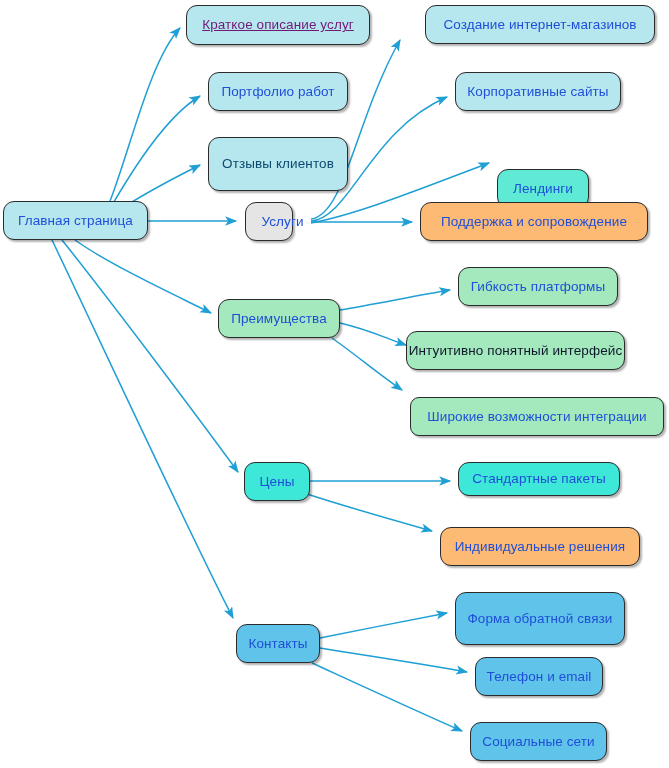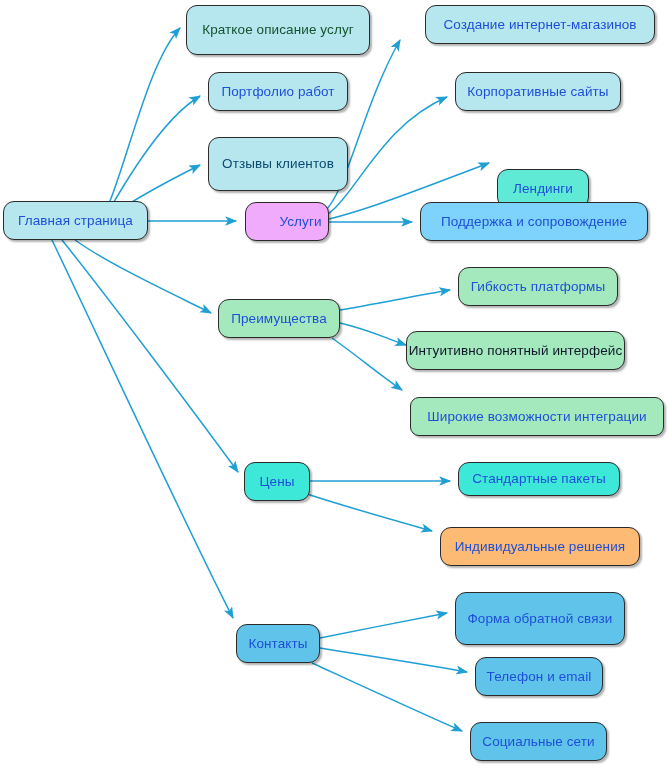--- a/index.html
+++ b/index.html
@@ -77,42 +77,42 @@
         <path d="M 307,494 C 350,508 400,522 432,531" fill="none" stroke="#1f9fd4" stroke-width="1.5" marker-end="url(#arrow)"></path>
         <path d="M 320,638 C 360,630 410,620 447,613" fill="none" stroke="#1f9fd4" stroke-width="1.5" marker-end="url(#arrow)"></path>
         <path d="M 320,648 C 370,656 430,665 467,672" fill="none" stroke="#1f9fd4" stroke-width="1.5" marker-end="url(#arrow)"></path>
         <path d="M 312,663 C 360,685 425,715 462,731" fill="none" stroke="#1f9fd4" stroke-width="1.5" marker-end="url(#arrow)"></path>
       </g>
   </svg>
   <div id="nodes-group">
       <div class="node" style="left: 3px; top: 201px; width: 145px; height: 39px; background: rgb(182, 231, 239); border-color: rgb(43, 43, 43); color: rgb(31, 79, 216);">
         <span class="node-label">Главная страница</span>
       </div>
-      <div class="node" style="left: 186px; top: 5px; width: 184px; height: 50px; background: rgb(182, 231, 239); border-color: rgb(43, 43, 43); color: #14532d;">
+      <div class="node" style="left: 186px; top: 5px; width: 184px; height: 40px; background: rgb(182, 231, 239); border-color: rgb(43, 43, 43); color: #701a75; text-decoration: underline;">
         <span class="node-label">Краткое описание услуг</span>
       </div>
       <div class="node" style="left: 208px; top: 72px; width: 140px; height: 39px; background: rgb(182, 231, 239); border-color: rgb(43, 43, 43); color: rgb(31, 79, 216);">
         <span class="node-label">Портфолио работ</span>
       </div>
       <div class="node" style="left: 208px; top: 137px; width: 140px; height: 54px; background: rgb(182, 231, 239); border-color: rgb(43, 43, 43); color: #0c4a6e;">
         <span class="node-label">Отзывы клиентов</span>
       </div>
-      <div class="node" style="left: 245px; top: 202px; width: 84px; height: 39px; background: #f0abfc; border-color: rgb(43, 43, 43); color: rgb(31, 79, 216); padding-left: 27px;">
+      <div class="node" style="left: 245px; top: 202px; width: 48px; height: 39px; background: #e5e5e5; border-color: rgb(43, 43, 43); color: rgb(31, 79, 216); padding-left: 27px;">
         <span class="node-label">Услуги</span>
       </div>
       <div class="node" style="left: 425px; top: 5px; width: 230px; height: 39px; background: rgb(182, 231, 239); border-color: rgb(43, 43, 43); color: rgb(31, 79, 216);">
         <span class="node-label">Создание интернет-магазинов</span>
       </div>
       <div class="node" style="left: 455px; top: 72px; width: 166px; height: 39px; background: rgb(182, 231, 239); border-color: rgb(43, 43, 43); color: rgb(31, 79, 216);">
         <span class="node-label">Корпоративные сайты</span>
       </div>
       <div class="node" style="left: 497px; top: 137px; width: 92px; height: 39px; background: #5eead4; border-color: rgb(43, 43, 43); color: rgb(31, 79, 216); margin-top: 32px;">
         <span class="node-label">Лендинги</span>
       </div>
-      <div class="node" style="left: 420px; top: 202px; width: 228px; height: 39px; background: #7dd3fc; border-color: rgb(43, 43, 43); color: rgb(31, 79, 216);">
+      <div class="node" style="left: 420px; top: 202px; width: 228px; height: 39px; background: #fdba74; border-color: rgb(43, 43, 43); color: rgb(31, 79, 216);">
         <span class="node-label">Поддержка и сопровождение</span>
       </div>
       <div class="node" style="left: 218px; top: 299px; width: 122px; height: 39px; background: rgb(163, 233, 189); border-color: rgb(43, 43, 43); color: rgb(31, 79, 216);">
         <span class="node-label">Преимущества</span>
       </div>
       <div class="node" style="left: 458px; top: 267px; width: 160px; height: 39px; background: rgb(163, 233, 189); border-color: rgb(43, 43, 43); color: rgb(31, 79, 216);">
         <span class="node-label">Гибкость платформы</span>
       </div>
       <div class="node" style="left: 406px; top: 331px; width: 219px; height: 39px; background: rgb(163, 233, 189); border-color: rgb(43, 43, 43); color: #0f172a;">
         <span class="node-label">Интуитивно понятный интерфейс</span>

